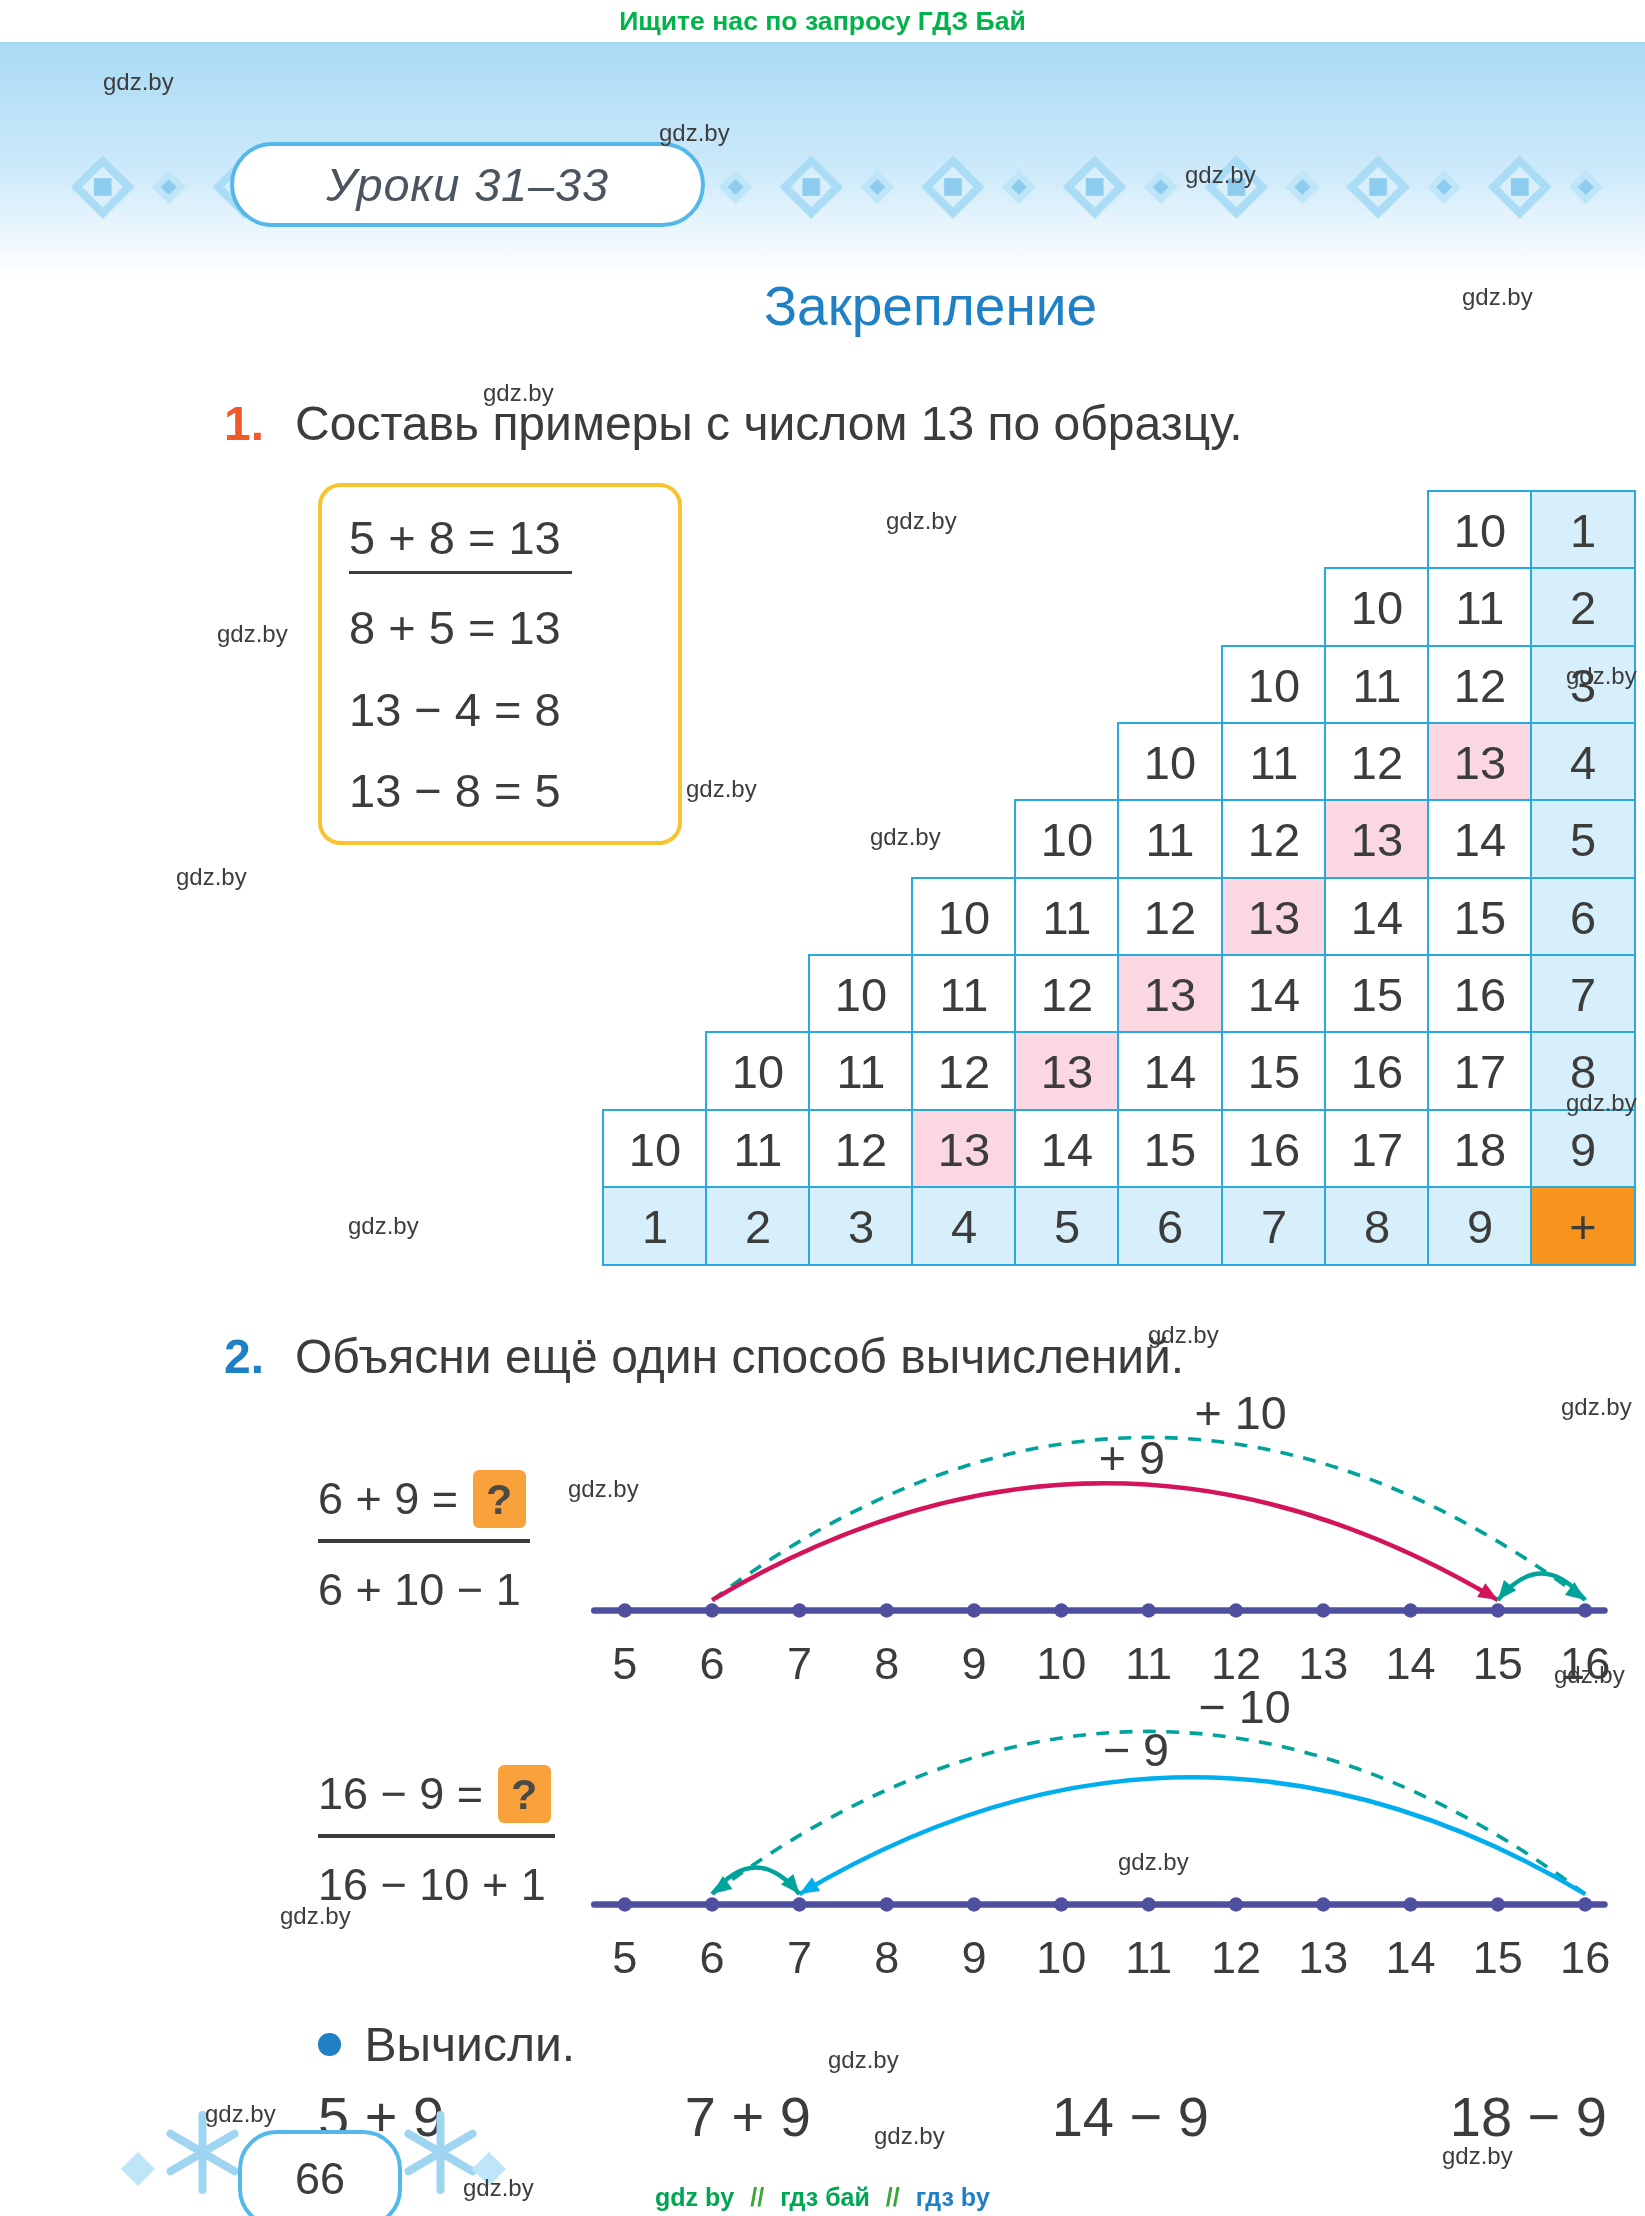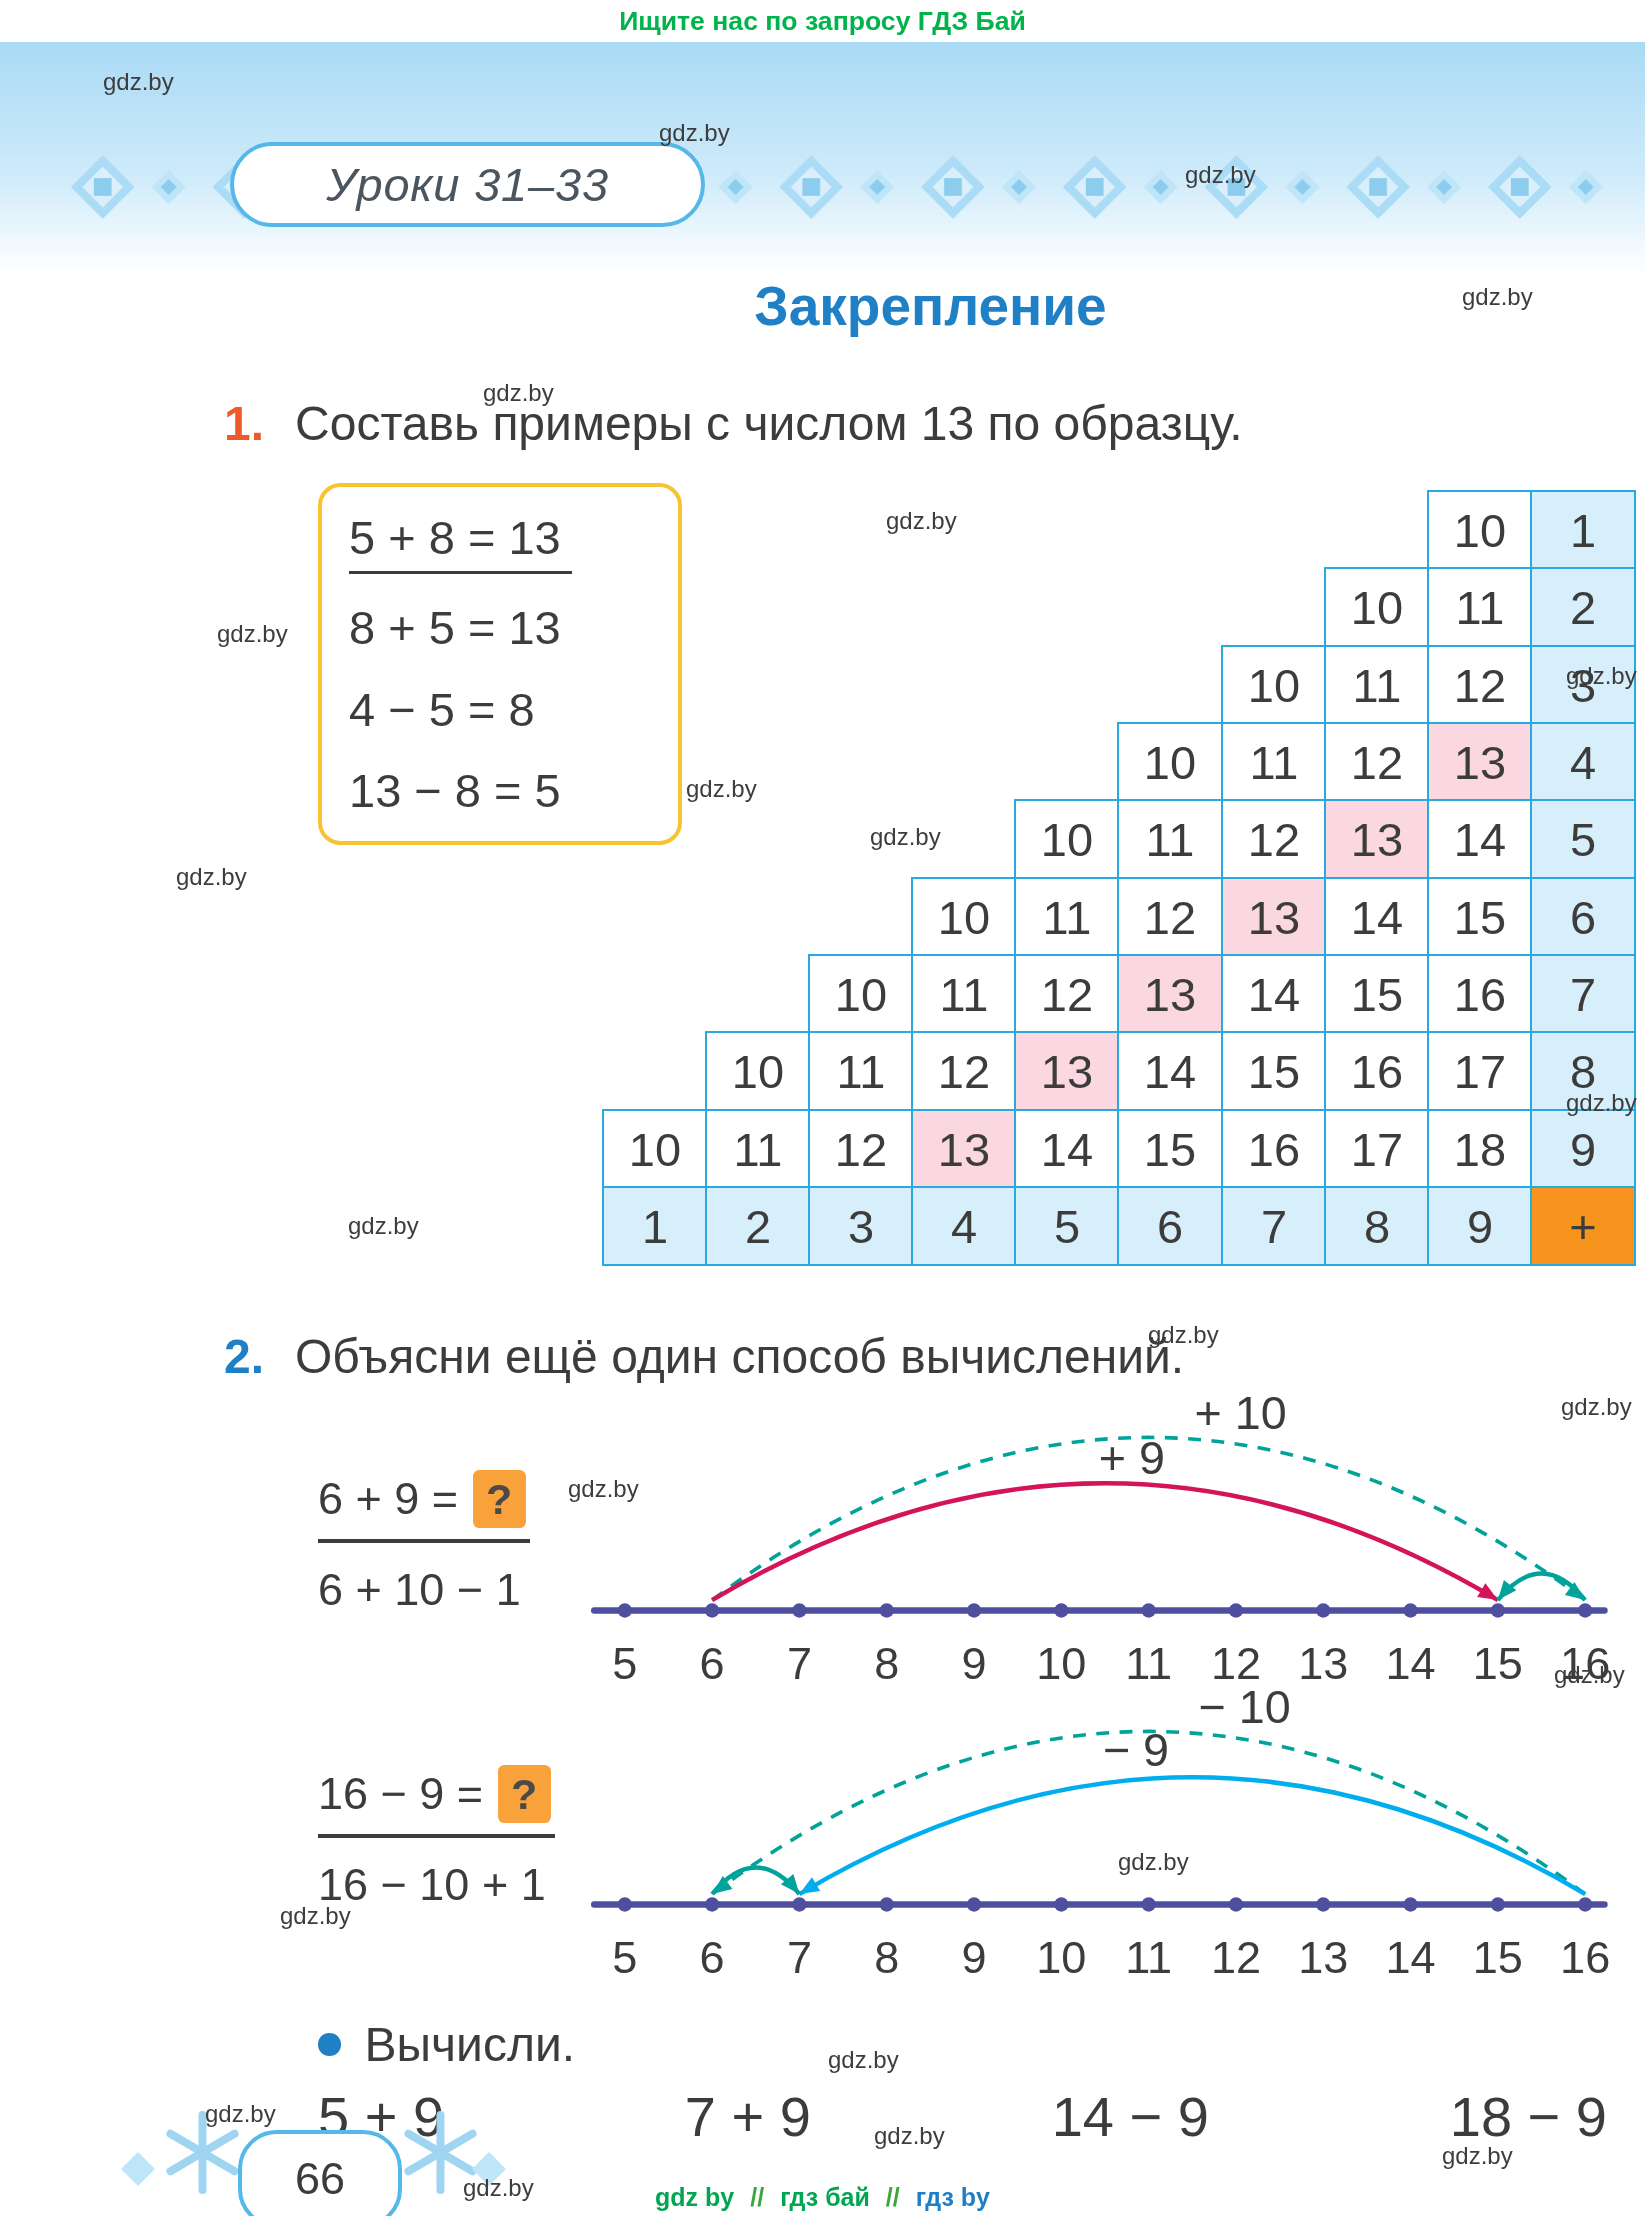--- a/index.html
+++ b/index.html
@@ -19,21 +19,21 @@
   }
   .ornament { position: absolute; top: 145px; left: 56px; }
   .lessons-badge {
     position: absolute; top: 142px; left: 230px; width: 475px; height: 85px;
     background: #fff; border: 4px solid #55b8ea; border-radius: 43px;
     display: flex; align-items: center; justify-content: center;
     font-size: 47px; color: #4a5560; letter-spacing: 0.8px; z-index: 2; font-style: italic;
   }
   .title {
     position: absolute; top: 274px; left: 435px; width: 991px;
-    text-align: center; font-size: 55px; font-weight: bold; color: #2080c6;
+    text-align: center; font-size: 55px; font-weight: normal; color: #2080c6;
   }
   .task-head { position: absolute; display: flex; gap: 31px; font-size: 48px; }
   #task1-head { top: 396px; left: 224px; }
   #task2-head { top: 1329px; left: 224px; }
   .task-num { font-weight: bold; }
   #task1-head .task-num { color: #f0592a; }
   #task2-head .task-num { color: #2080c6; }
   .example-box {
     position: absolute; top: 483px; left: 318px; width: 364px; height: 362px;
     border: 4.8px solid #f7c331; border-radius: 22.6px; background: #fff;
@@ -115,21 +115,21 @@
   <div class="title">Закрепление</div>
 
   <div class="task-head" id="task1-head">
     <span class="task-num">1.</span>
     <span>Составь примеры с числом 13 по образцу.</span>
   </div>
 
   <div class="example-box">
     <div class="line1">5 + 8 = 13</div>
     <div>8 + 5 = 13</div>
-    <div>4 − 5 = 8</div>
+    <div>13 − 4 = 8</div>
     <div>13 − 8 = 5</div>
   </div>
 
   <div class="table-host">
       <div class="cell" style="left: 825px; top: 0px; width: 106px; height: 80px; border-color: rgb(42, 169, 225);">10</div>
       <div class="cell res" style="left: 928px; top: 0px; width: 106px; height: 80px; border-color: rgb(42, 169, 225); background: rgb(215, 238, 251);">1</div>
       <div class="cell" style="left: 722px; top: 77px; width: 106px; height: 80px; border-color: rgb(42, 169, 225);">10</div>
       <div class="cell" style="left: 825px; top: 77px; width: 106px; height: 80px; border-color: rgb(42, 169, 225);">11</div>
       <div class="cell res" style="left: 928px; top: 77px; width: 106px; height: 80px; border-color: rgb(42, 169, 225); background: rgb(215, 238, 251);">2</div>
       <div class="cell" style="left: 619px; top: 155px; width: 106px; height: 80px; border-color: rgb(42, 169, 225);">10</div>

